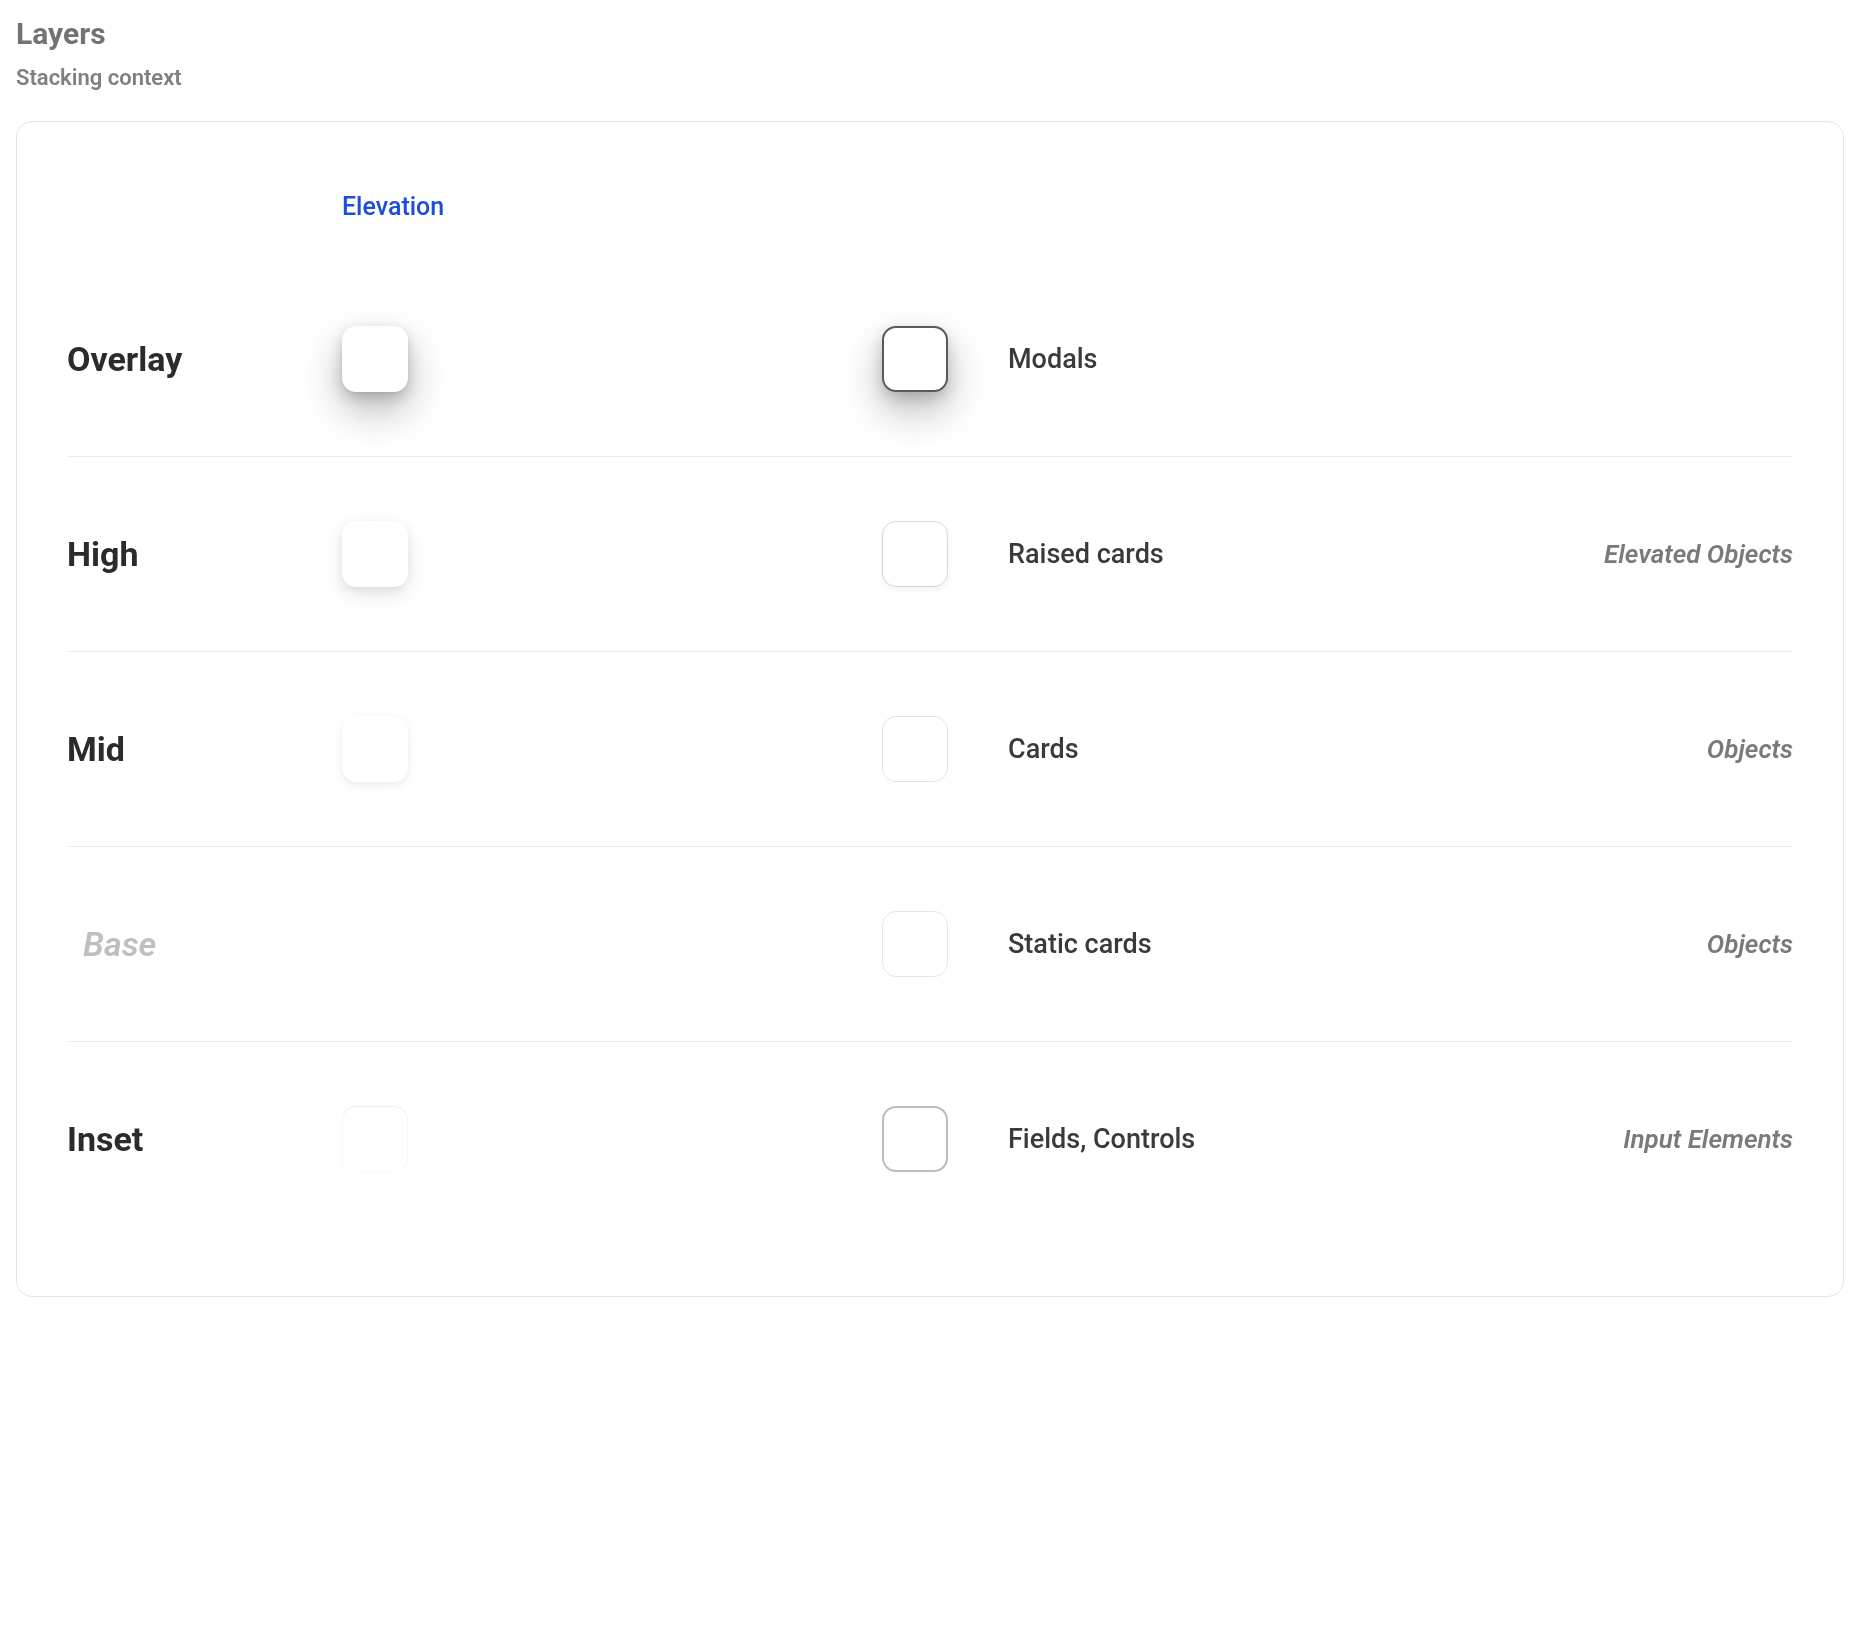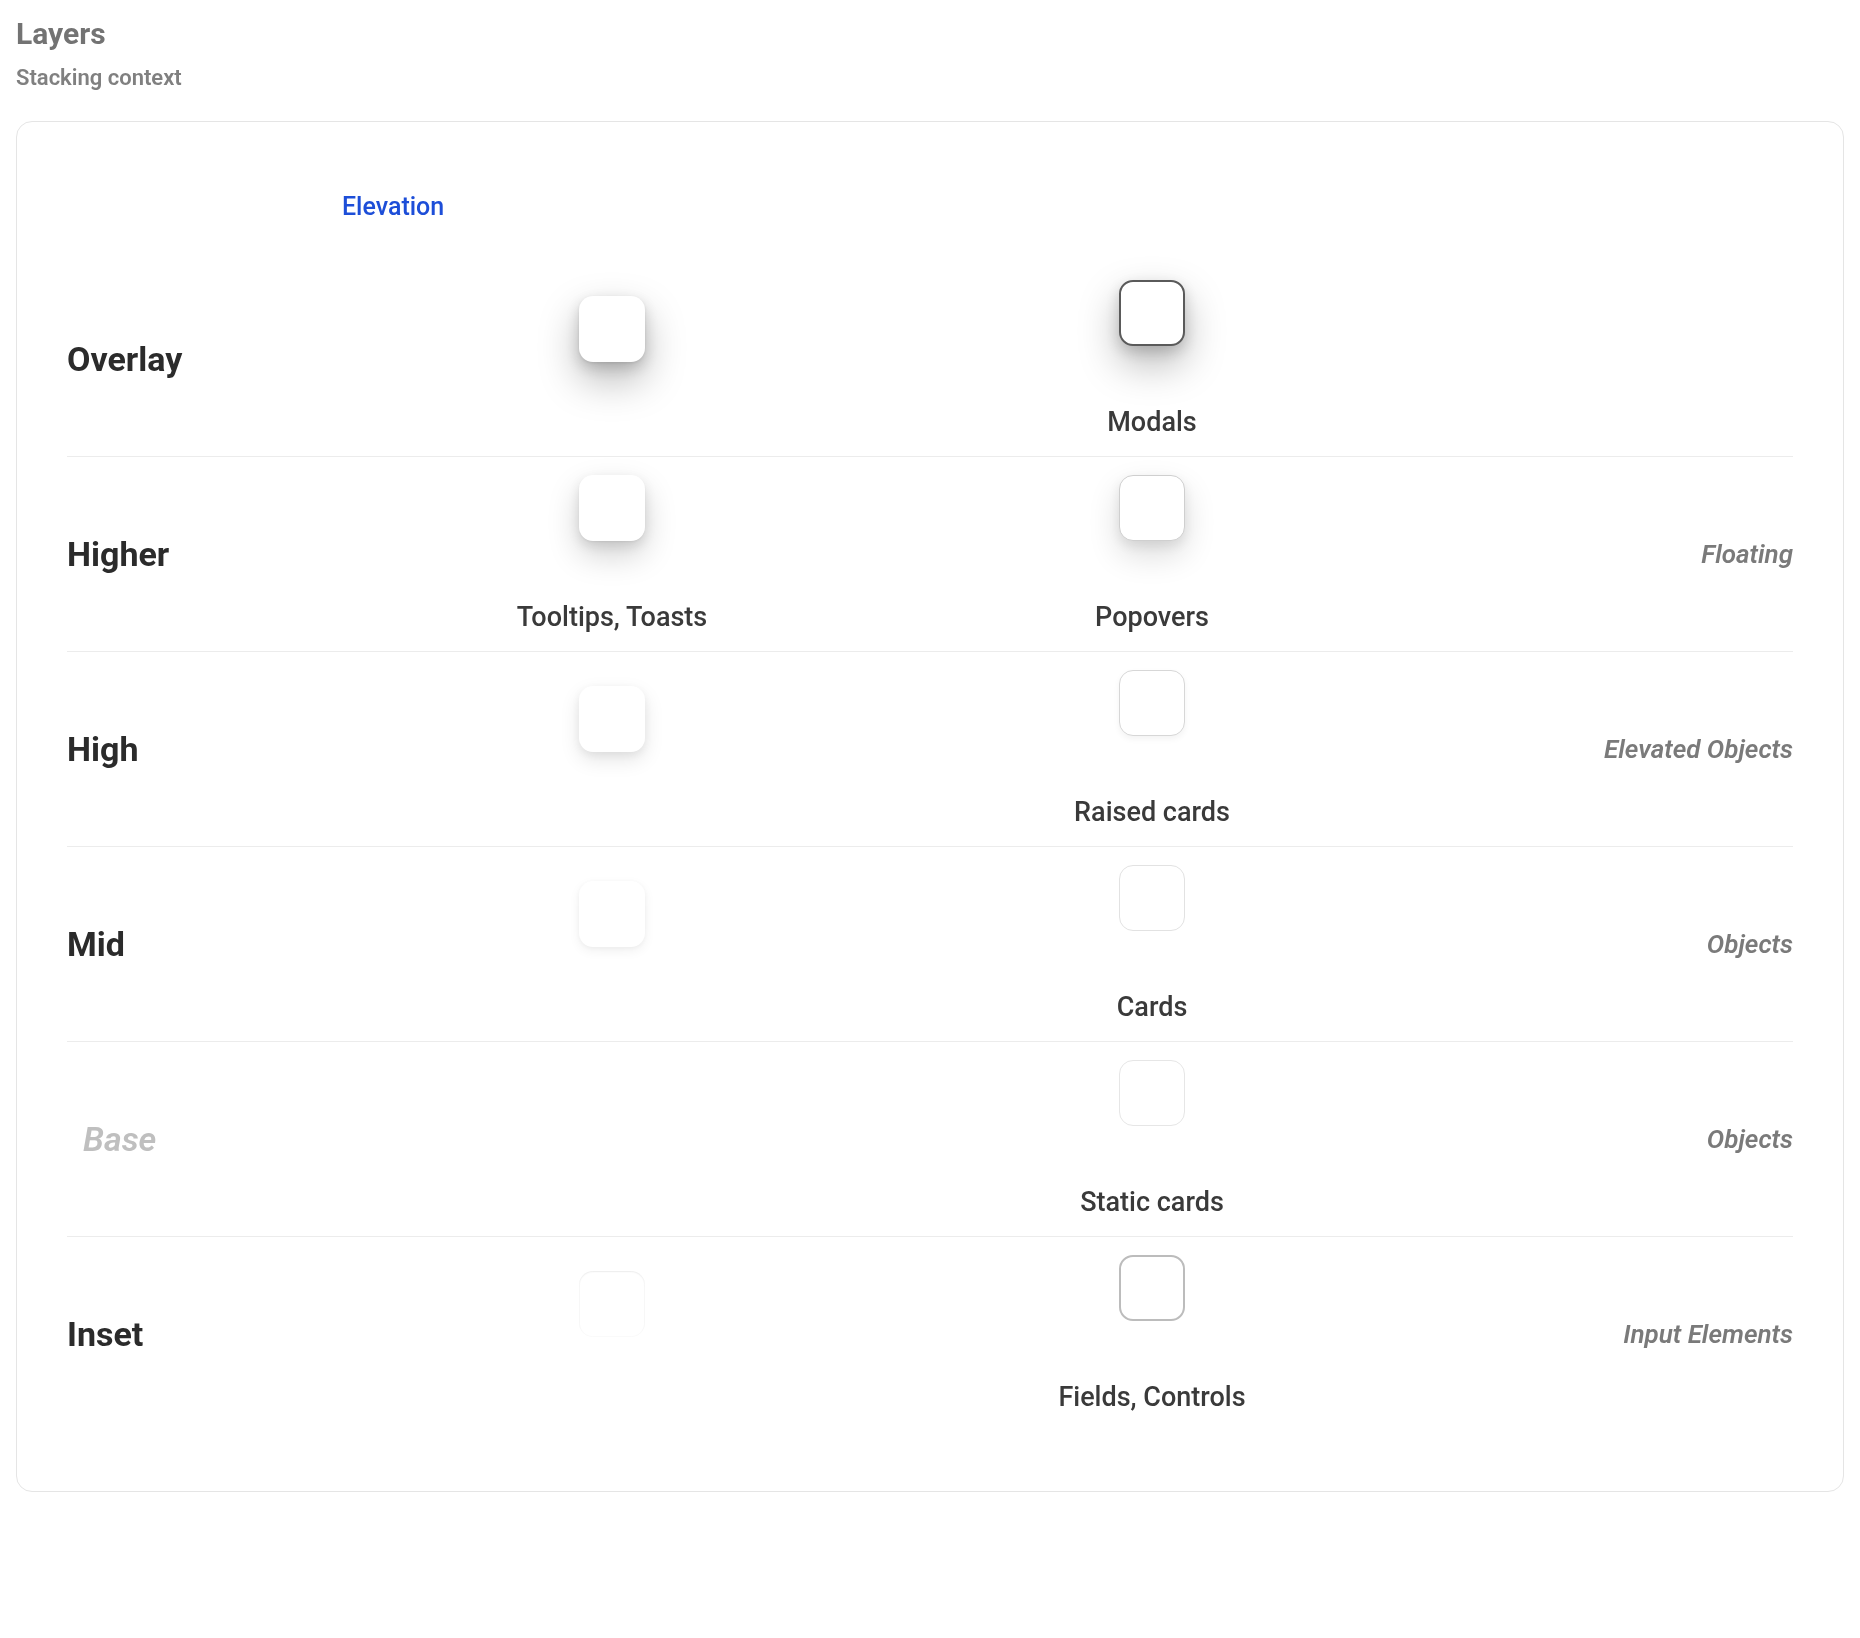--- a/index.html
+++ b/index.html
@@ -63,21 +63,20 @@
     }
     .col-header {
       font-size: 25px;
       font-weight: 500;
       color: #1d4ed8;
     }
     .cell {
       display: flex;
       align-items: center;
       gap: 60px;
-      flex-direction: column;
     }
     .swatch {
       width: 66px;
       height: 66px;
       border-radius: 14px;
       background: #ffffff;
       flex-shrink: 0;
     }
     
     .elev-overlay {
@@ -180,32 +179,20 @@
             <div class="swatch elev-overlay"></div>
             <div class="example-text"></div>
           </div>
           <div class="cell">
             <div class="swatch surf-overlay"></div>
             <div class="example-text">Modals</div>
           </div>
           <div class="category-text"></div>
         </div>
         <div class="row">
-          <div class="level-label">Higher</div>
-          <div class="cell">
-            <div class="swatch elev-higher"></div>
-            <div class="example-text">Tooltips, Toasts</div>
-          </div>
-          <div class="cell">
-            <div class="swatch surf-higher"></div>
-            <div class="example-text">Popovers</div>
-          </div>
-          <div class="category-text">Floating</div>
-        </div>
-        <div class="row">
           <div class="level-label">High</div>
           <div class="cell">
             <div class="swatch elev-high"></div>
             <div class="example-text"></div>
           </div>
           <div class="cell">
             <div class="swatch surf-high"></div>
             <div class="example-text">Raised cards</div>
           </div>
           <div class="category-text">Elevated Objects</div>

